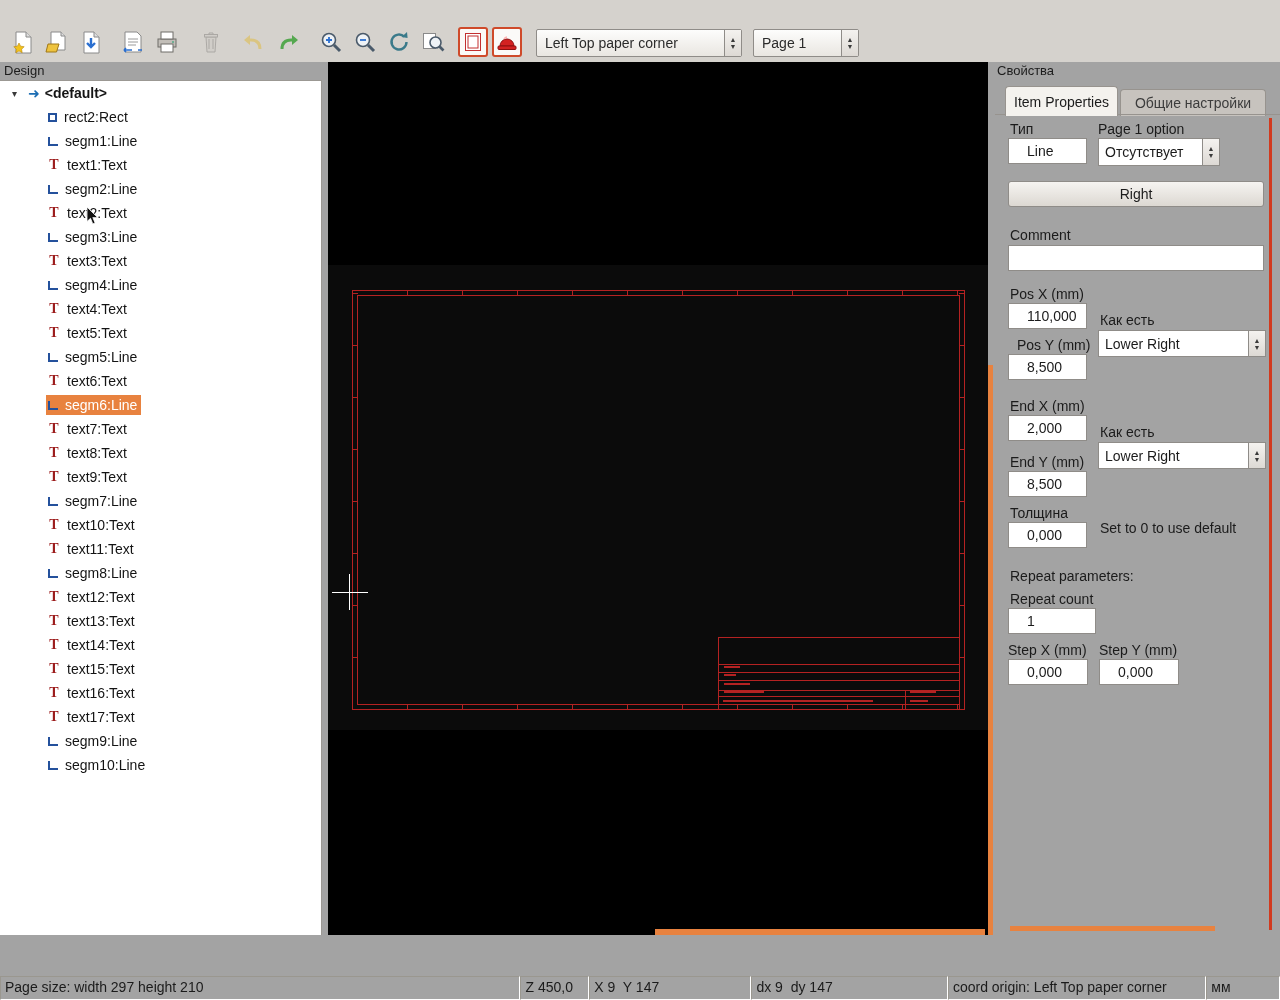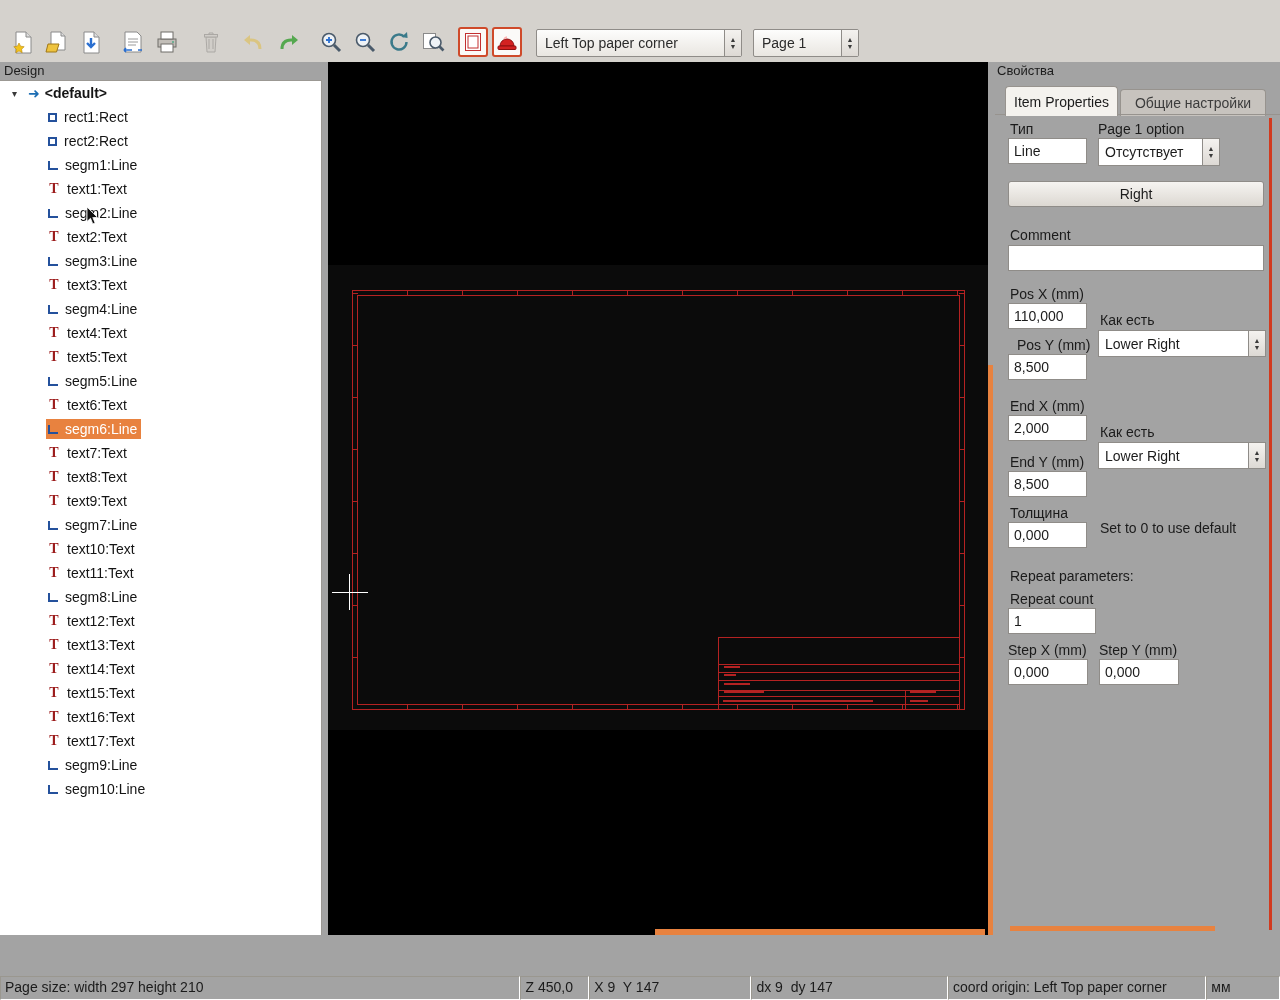--- a/index.html
+++ b/index.html
@@ -56,21 +56,21 @@
 
   
   .rpanel { position:absolute; left:995px; top:62px; width:285px; height:873px; }
   .tab { position:absolute; font-size:14px; display:flex; align-items:center; justify-content:center;
          border:1px solid #97938e; border-bottom:none; border-radius:4px 4px 0 0;text-align:center; }
   .tab.active { background:#f4f2ee; color:#1b1b1b; z-index:2; }
   .tab.inactive { background:#c7c3be; color:#3c3c3c; }
   .tabline { position:absolute; left:0; top:52px; width:285px; height:1px; background:#97938e; }
   .flabel { position:absolute; font-size:14px; color:#1b1b1b; white-space:nowrap; }
   .field { position:absolute; height:26px; background:#fff; border:1px solid #8f8c88; font-size:14px;
-           color:#1b1b1b; padding:0 5px; display:flex; align-items:center; }
+           color:#1b1b1b; padding:0 18px; display:flex; align-items:center; }
   .dropdown { position:absolute; height:27px; background:#fff; border:1px solid #8f8c88; display:flex; align-items:center; }
   .dropdown .cval { flex:1; padding:0 6px; font-size:14px; color:#1b1b1b; white-space:nowrap; overflow:hidden; }
   .btn { position:absolute; height:26px; background:linear-gradient(#f6f4f1,#dcd8d2); border:1px solid #8f8c88;
          border-radius:3px; font-size:14px; color:#1b1b1b; display:flex; align-items:center; justify-content:center; }
 
   
   .statusbar { position:absolute; left:0; top:976px; width:1280px; height:24px; display:flex; }
   .scell { height:24px; border:1px solid; border-color:#9a978f #ffffff #ffffff #9a978f; font-size:14px;
            color:#1b1b1b; padding:2px 0 0 4px; white-space:pre; overflow:hidden; }
 </style>
@@ -192,26 +192,20 @@
     </div>
   </div>
 
   <div class="panel-caption" style="left:4px;top:63px">Design</div>
   <div class="tree-area">
     <div id="tree-body">
         <div class="trow root">
           <span class="expander">▾</span>
           <span class="arrow-ic">➜</span>
           <span class="tlabel">&lt;default&gt;</span>
-        </div>
-        <div class="trow child">
-          <span class="rowc">
-            <span class="ticon rect"></span>
-            <span class="tlabel">rect1:Rect</span>
-          </span>
         </div>
         <div class="trow child">
           <span class="rowc">
             <span class="ticon rect"></span>
             <span class="tlabel">rect2:Rect</span>
           </span>
         </div>
         <div class="trow child">
           <span class="rowc">
             <span class="ticon line"></span>

